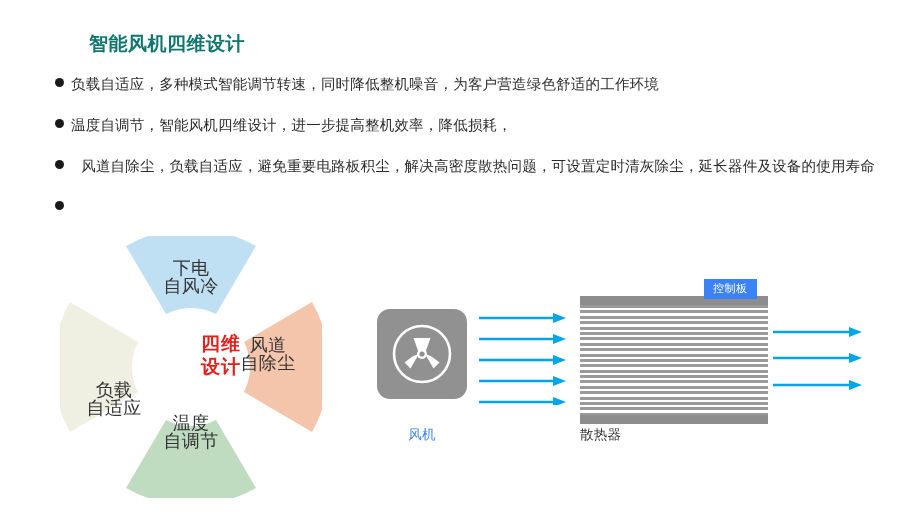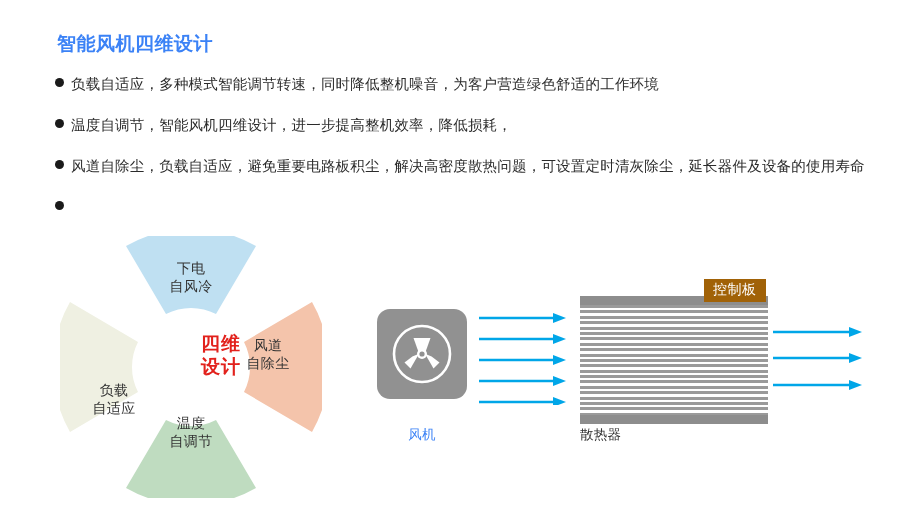--- a/index.html
+++ b/index.html
@@ -17,29 +17,29 @@
   }
 
   
   .bullets{position:absolute;left:55px;top:72px;width:820px;}
   .bullet{display:flex;align-items:flex-start;margin-bottom:16px;}
   .bullet .dot{
     flex:0 0 auto;width:9px;height:9px;border-radius:50%;
     background:#1a1a1a;margin-top:6px;margin-right:7px;
   }
   .bullet .btext{
-    font-size:14.5px;color:#2b2b2b;line-height:25px;letter-spacing:.2px;
+    font-size:14.5px;color:#2b2b2b;line-height:25px;letter-spacing:.2px;text-align:right;
   }
   .bullet.tall .btext{width:818px;}
 
   
   .petal-wrap{position:absolute;left:60px;top:236px;width:262px;height:262px;}
   .petal-svg{position:absolute;left:0;top:0;}
   .petal-label{
-    position:absolute;text-align:center;font-size:14px;color:#333;
+    position:absolute;text-align:center;font-size:18px;color:#333;
     line-height:18px;letter-spacing:.3px;
   }
   .pl-top{left:81px;top:23px;width:100px;}
   .pl-right{left:158px;top:100px;width:100px;}
   .pl-bottom{left:81px;top:178px;width:100px;}
   .pl-left{left:4px;top:100px;width:100px;margin-top:45px;}
   .center-label{
     position:absolute;left:81px;top:96px;width:100px;text-align:right;
     font-size:19px;font-weight:bold;color:#e2211c;line-height:23px;
     letter-spacing:1px;
@@ -64,30 +64,30 @@
   .hs-cap.top{top:0;}
   .hs-cap.bottom{bottom:0;}
   .hs-fins{position:absolute;left:0;top:9px;width:188px;height:110px;}
   .hs-fin{width:188px;height:3px;background:#9a9a9a;margin-bottom:2.4px;}
   .heatsink-caption{
     position:absolute;left:580px;top:426px;width:188px;
     font-size:13.5px;color:#333;letter-spacing:.3px;
   }
   .ctrl-badge{
     position:absolute;left:704px;top:279px;
-    background:#a16207;color:#ffffff;font-size:14px;
+    background:#3b82f6;color:#ffffff;font-size:11px;
     padding:2px 9px 3px 9px;letter-spacing:.5px;
   }
 </style>
 </head>
 <body>
 
 <div class="page">
 
-  <div class="page-title" style="color: #3b82f6;">智能风机四维设计</div>
+  <div class="page-title" style="color: #0f766e; margin-left: 32px;">智能风机四维设计</div>
 
   <div class="bullets">
     <div class="bullet">
       <span class="dot"></span>
       <span class="btext">负载自适应，多种模式智能调节转速，同时降低整机噪音，为客户营造绿色舒适的工作环境</span>
     </div>
     <div class="bullet">
       <span class="dot"></span>
       <span class="btext">温度自调节，智能风机四维设计，进一步提高整机效率，降低损耗，</span>
     </div>

